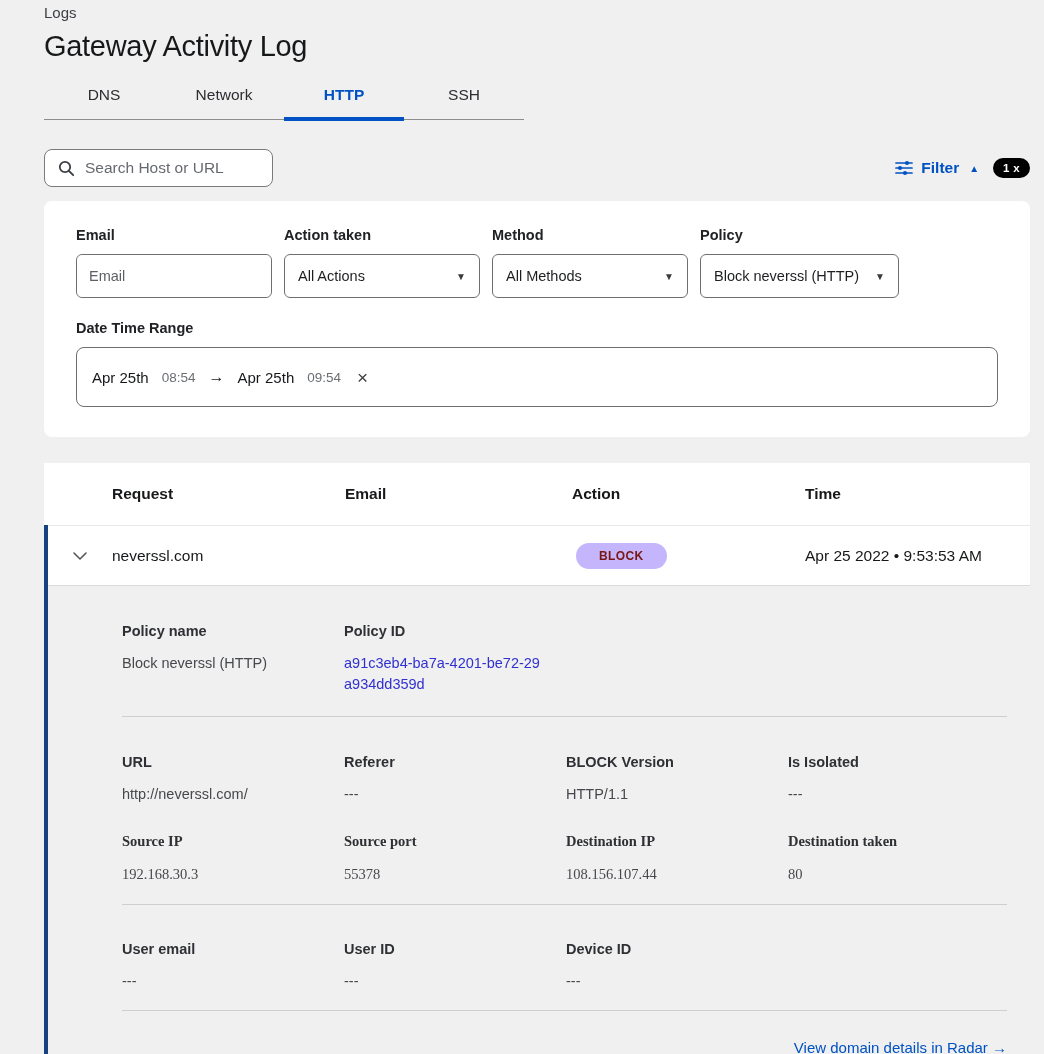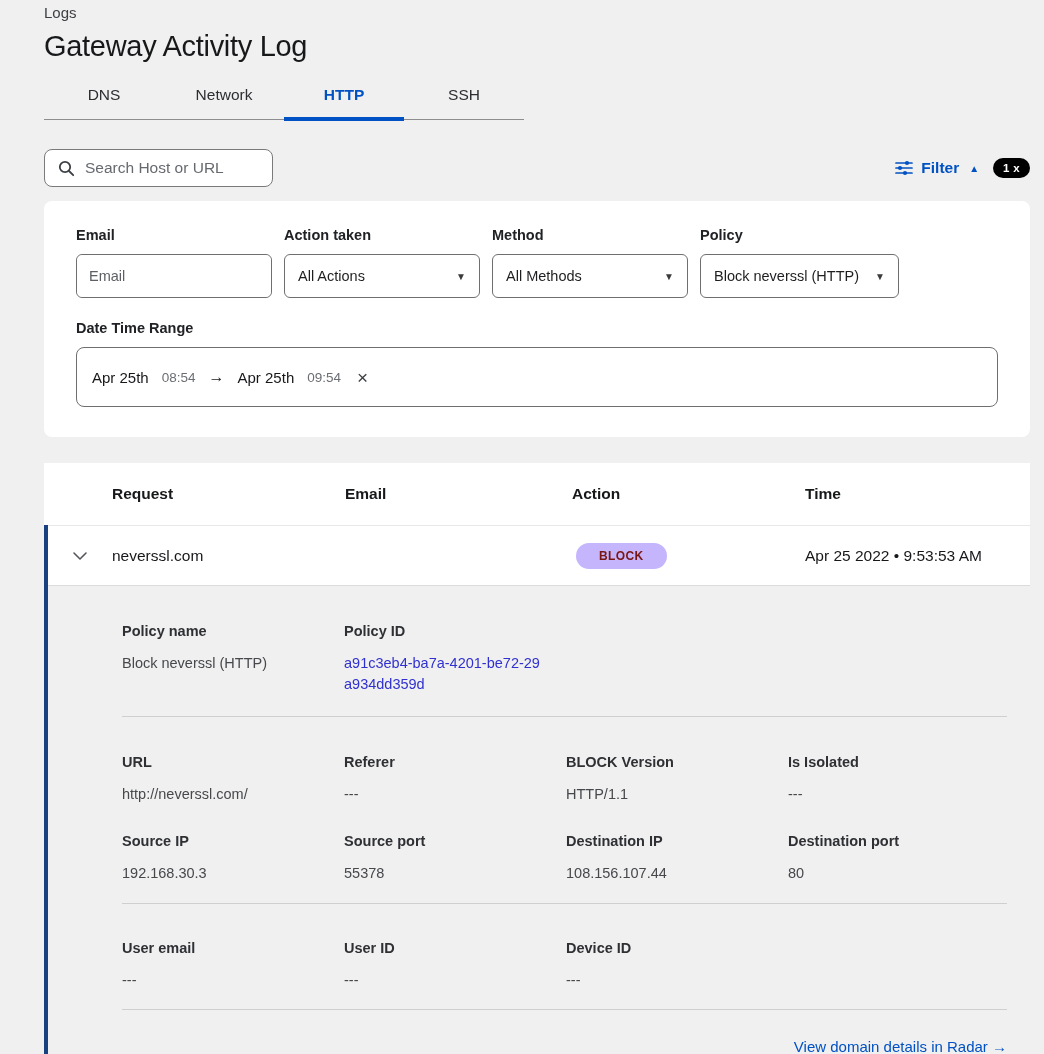--- a/index.html
+++ b/index.html
@@ -67,21 +67,21 @@
 
   
   .detail { background:#f0f0f0; border-top:1px solid #dcdcdc; padding:37px 23px 0 74px; min-height:482px; }
   .grid4 { display:grid; grid-template-columns:222px 222px 222px 1fr; }
   .d-label { font-size:14.5px; font-weight:700; color:#2e3034; }
   .d-value { margin-top:14px; font-size:14.5px; color:#46484c; line-height:21px; }
   .d-link { color:#3030d0; max-width:196px; word-break:break-all; cursor:pointer; }
   .divider { height:1px; background:#cfcfcf; }
   .s1 { margin-bottom:21px; }
   .s2 { margin-top:37px; }
-  .s3 { margin-top:28px; margin-bottom:19px; }
+  .s3 { margin-top:28px; margin-bottom:19px;font-family:Liberation Serif, serif; }
   .s4 { margin-top:36px; margin-bottom:18px; }
   .radar-row { text-align:right; margin-top:28px; }
   .radar-link { font-size:15px; color:#0051c3; cursor:pointer; text-decoration:none; }
 
   svg { display:block; }
 </style>
 </head>
 <body>
 
 <div class="page">
@@ -235,21 +235,21 @@
           </div>
           <div>
             <div class="d-label">Source port</div>
             <div class="d-value">55378</div>
           </div>
           <div>
             <div class="d-label">Destination IP</div>
             <div class="d-value">108.156.107.44</div>
           </div>
           <div>
-            <div class="d-label">Destination port</div>
+            <div class="d-label">Destination taken</div>
             <div class="d-value">80</div>
           </div>
         </div>
         <div class="divider"></div>
 
         <div class="grid4 s4">
           <div>
             <div class="d-label">User email</div>
             <div class="d-value">---</div>
           </div>

